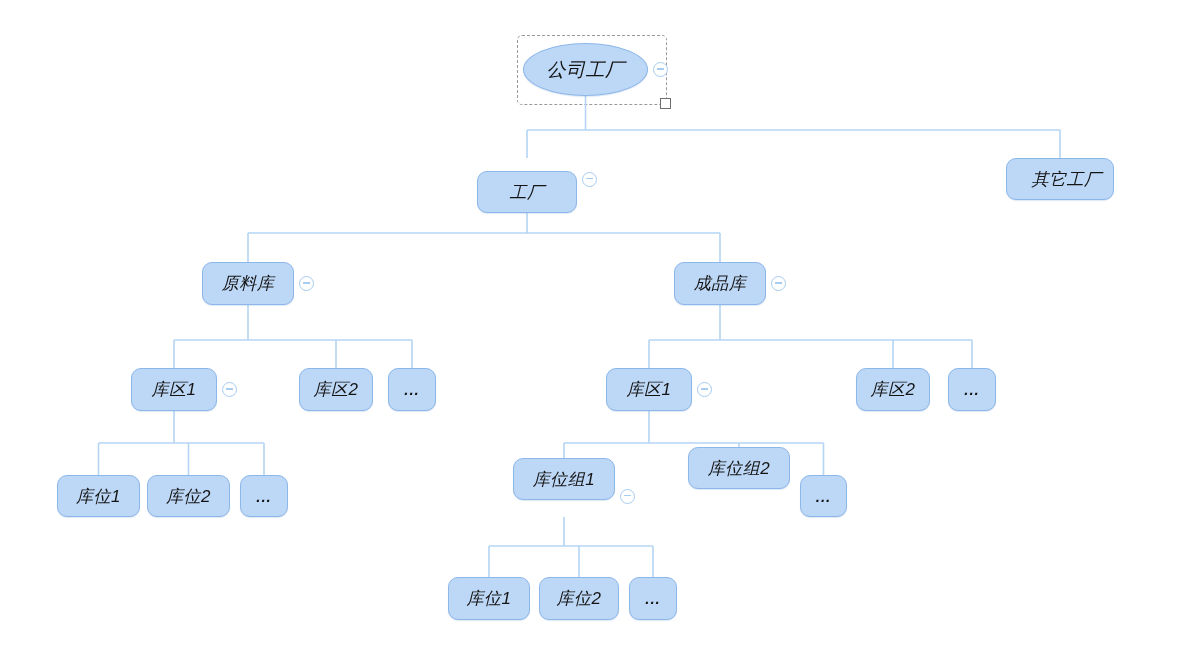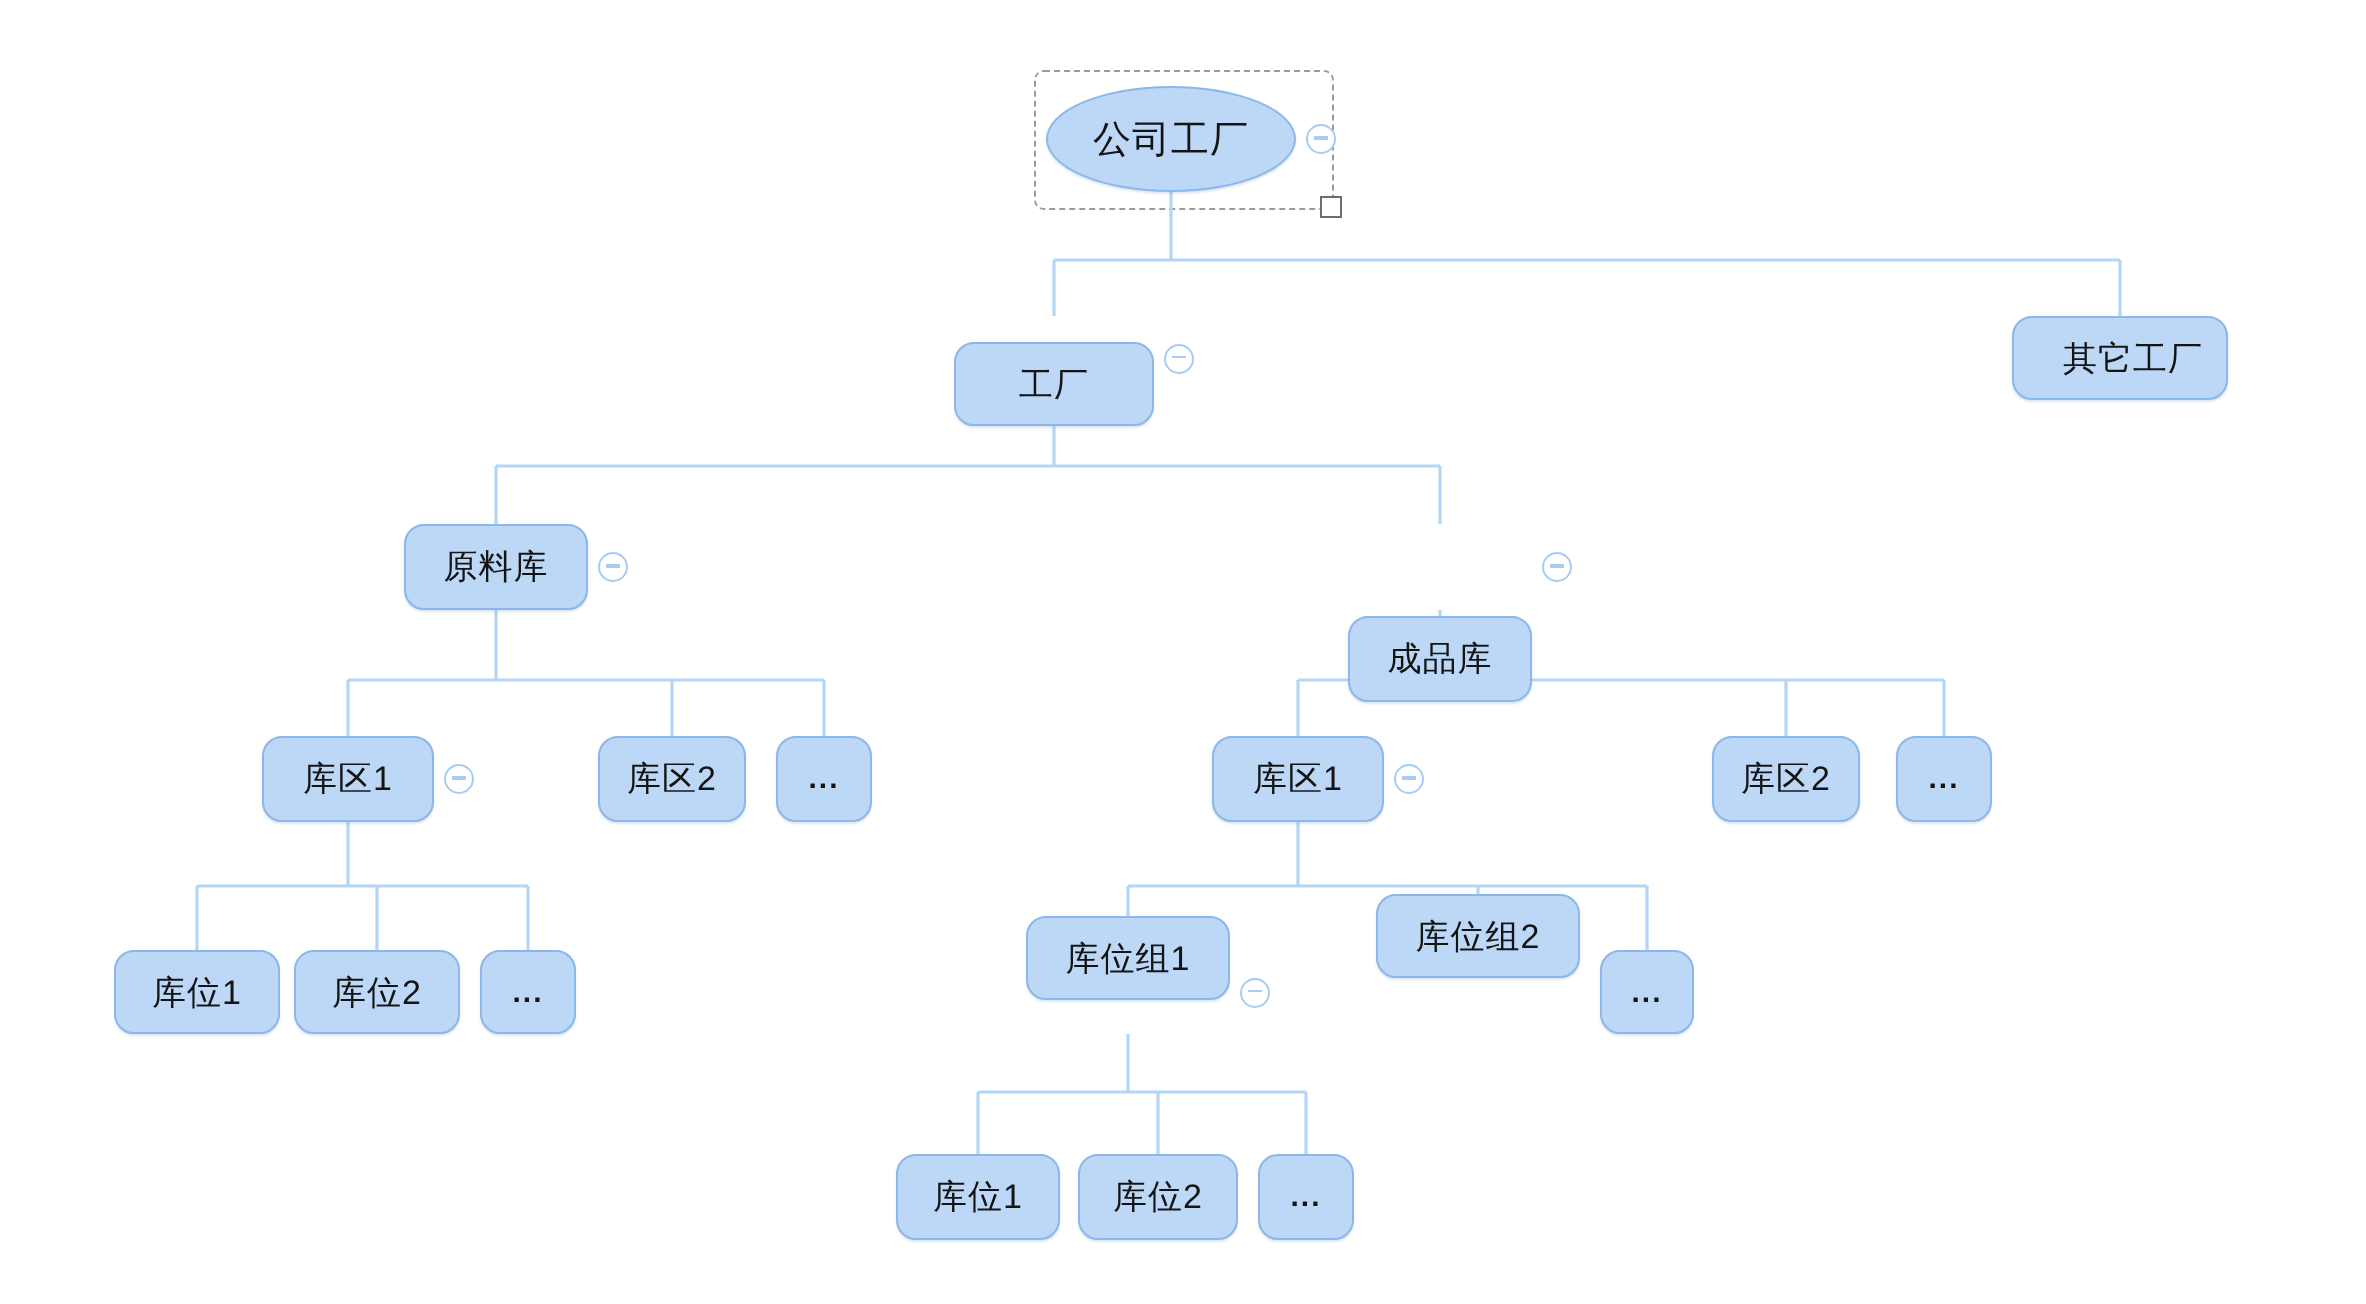--- a/index.html
+++ b/index.html
@@ -1,20 +1,20 @@
 <!DOCTYPE html>
 <html style="--bg: #ffffff; --fill: #bdd7f6; --stroke: #8cb7e9; --collapse: #a6ccf2; --text: #141414; --sel: #9a9a9a; --sel-dark: #6e6e6e;"><head>
 <meta charset="utf-8">
 <style>
   html,body{margin:0;padding:0;}
   body{
     width:1183px;height:652px;overflow:hidden;background:var(--bg,#ffffff);
     font-family:"Liberation Sans","DejaVu Sans",sans-serif;
   }
-  #canvas{position:relative;width:1080px;height:652px;}
+  #canvas{position:relative;width:1080px;height:652px;font-style:italic;}
   #wires{position:absolute;left:0;top:0;z-index:1;}
   .node{
     position:absolute;z-index:2;box-sizing:border-box;
     background:var(--fill);border:1.5px solid var(--stroke);border-radius:10px;
     display:flex;align-items:center;justify-content:center;
     font-size:17px;font-weight:500;color:var(--text);
     letter-spacing:0.5px;cursor:default;
     box-shadow:0 1px 1px rgba(120,160,210,0.25);
   }
   .node.ellipse{border-radius:50%;font-size:19px;}
@@ -87,21 +87,21 @@
         <span>工厂</span>
       </div>
       <span class="collapse" style="left: 582px; top: 171.5px;"></span>
       <div class="node" style="left: 1006px; top: 158px; width: 108px; height: 42px; padding-left: 13px;">
         <span>其它工厂</span>
       </div>
       <div class="node" style="left: 202px; top: 262px; width: 92px; height: 43px; justify-content: center;">
         <span>原料库</span>
       </div>
       <span class="collapse" style="left: 299px; top: 276px;"></span>
-      <div class="node" style="left: 674px; top: 262px; width: 92px; height: 43px; margin-top: 46px;">
+      <div class="node" style="left: 674px; top: 262px; width: 92px; height: 43px;">
         <span>成品库</span>
       </div>
       <span class="collapse" style="left: 771px; top: 276px;"></span>
       <div class="node" style="left: 131px; top: 368px; width: 86px; height: 43px;">
         <span>库区1</span>
       </div>
       <span class="collapse" style="left: 222px; top: 382px;"></span>
       <div class="node" style="left: 299px; top: 368px; width: 74px; height: 43px;">
         <span>库区2</span>
       </div>

